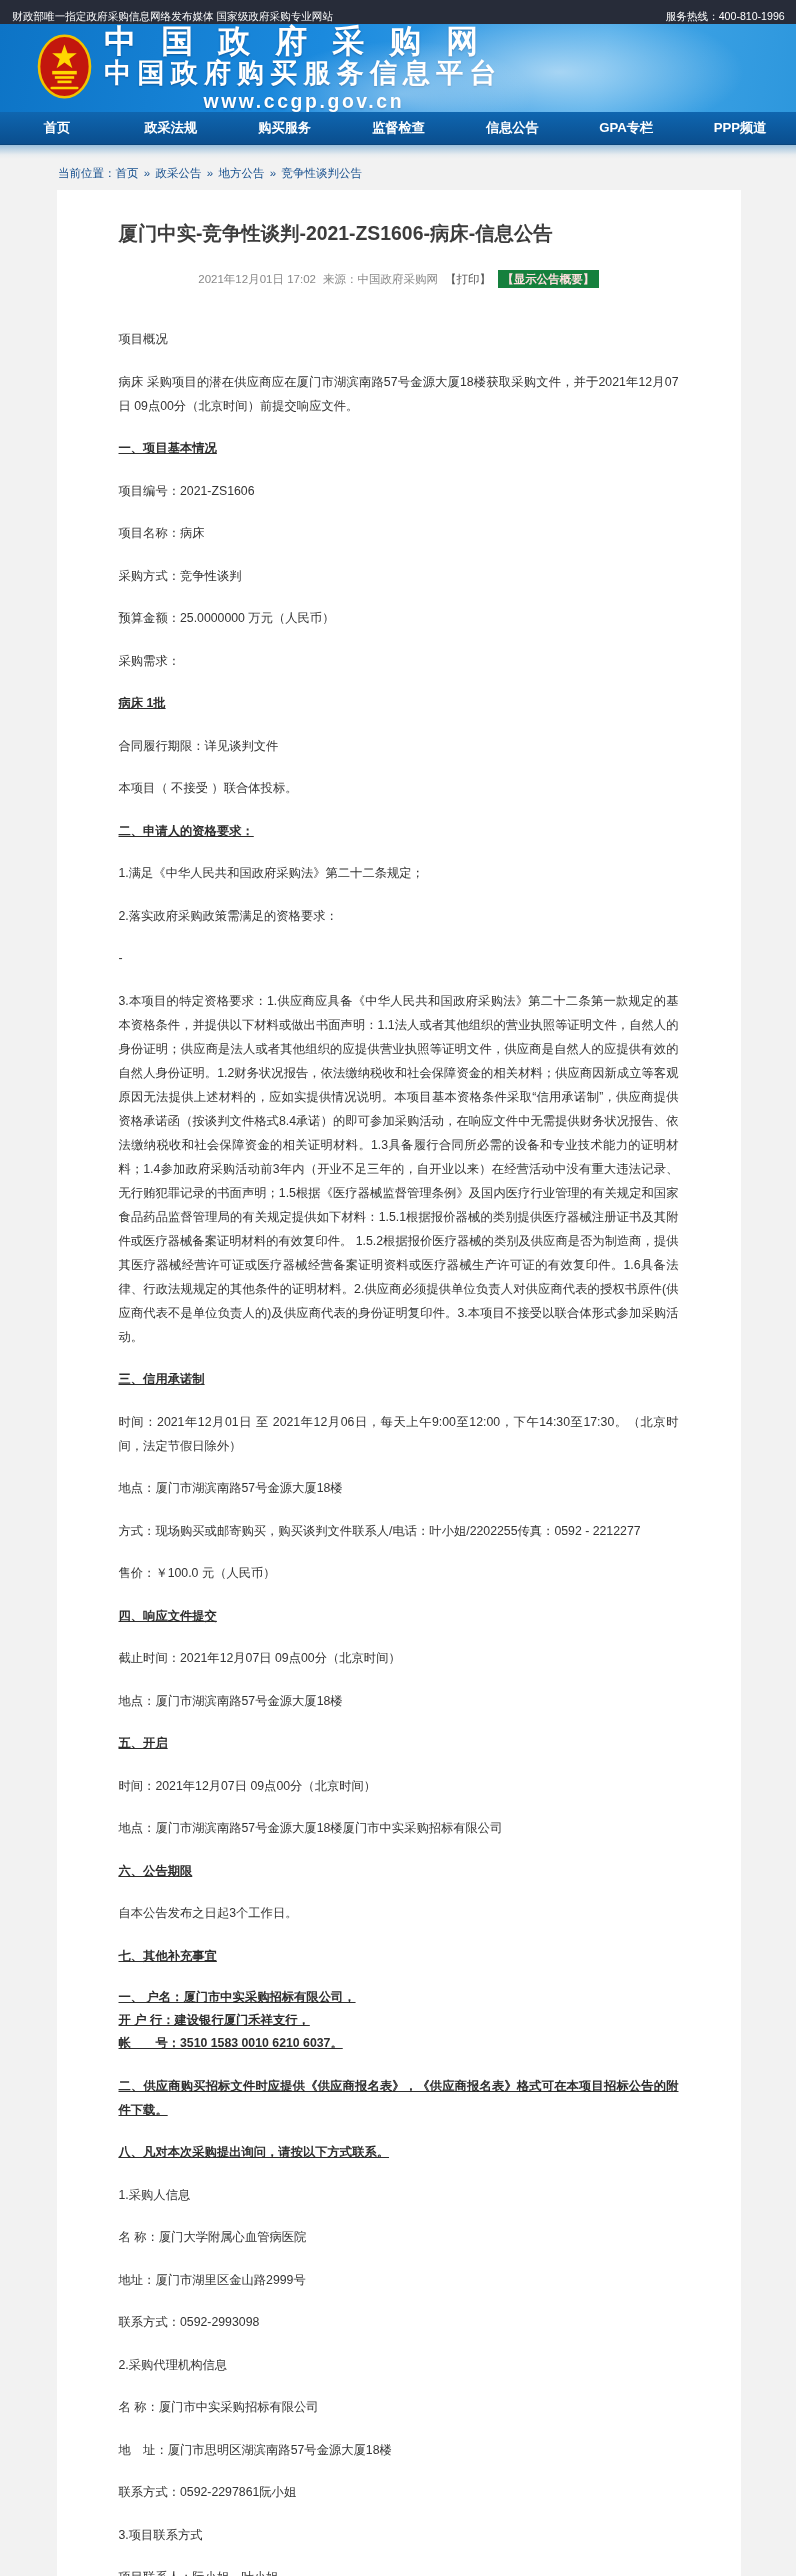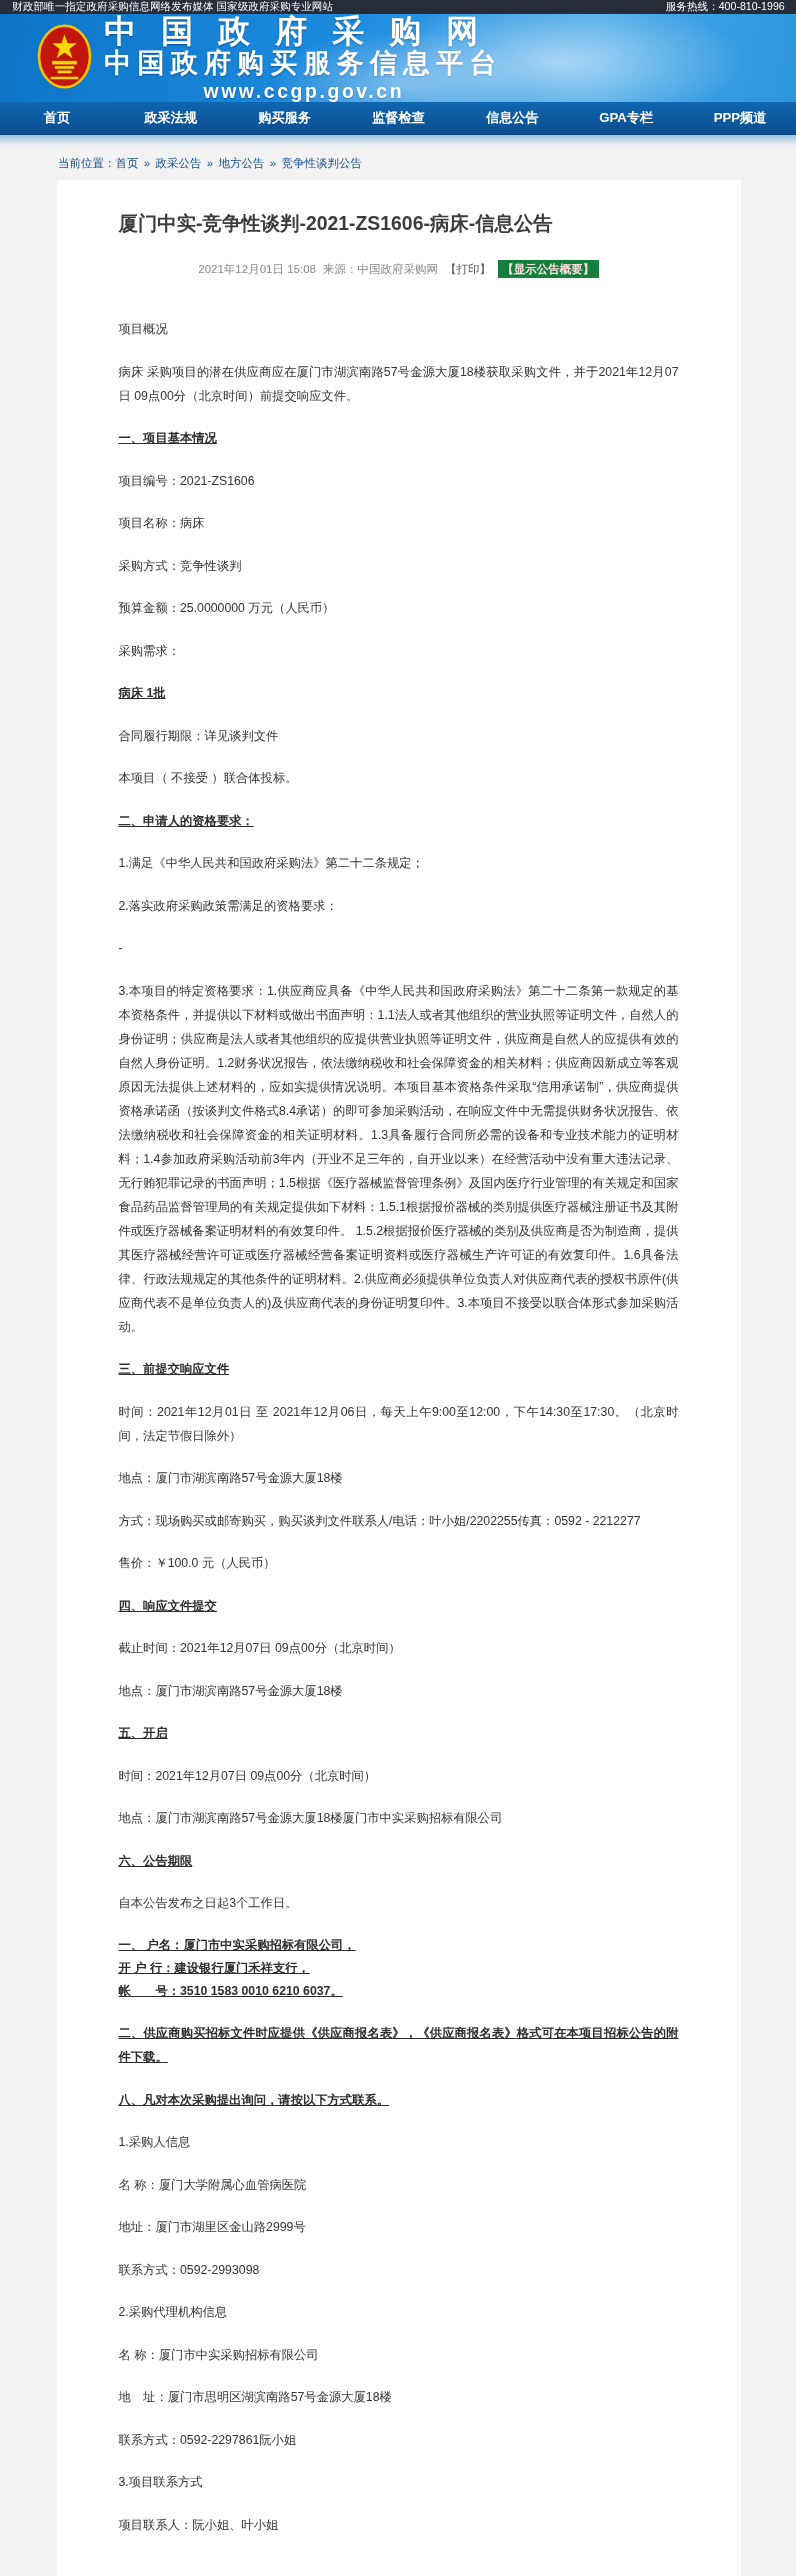--- a/index.html
+++ b/index.html
@@ -3,21 +3,21 @@
 <meta charset="utf-8">
 <style>
   html,body{margin:0;padding:0;}
   body{
     width:797px;min-height:2576px;background:#f2f2f2;
     font-family:"Liberation Sans","DejaVu Sans",sans-serif;
     -webkit-font-smoothing:antialiased;
   }
   
   .topbar{
-    height:14px;background:#272c39;color:#fff;
+    height:24px;background:#272c39;color:#fff;
     display:flex;justify-content:space-between;align-items:flex-end;
     padding:0 12.3px;font-size:10.6px;
   }
   
   .header{
     height:88px;position:relative;overflow:hidden;
     background:linear-gradient(100deg,#0d74c6 0%,#1b8ade 40%,#42a6e8 75%,#2d97dd 100%);
     display:flex;align-items:center;padding-left:37px;box-sizing:border-box;
   }
   .header::before,.header::after{
@@ -111,21 +111,21 @@
   </div>
 <div class="sub-strip"></div>
 
 <div class="breadcrumb">
   <span>当前位置：</span><span id="crumb-items"><a href="#">首页</a><span class="crumb-sep">»</span><a href="#">政采公告</a><span class="crumb-sep">»</span><a href="#">地方公告</a><span class="crumb-sep">»</span><span>竞争性谈判公告</span></span>
 </div>
 
 <div class="card">
   <h1 class="article-title">厦门中实-竞争性谈判-2021-ZS1606-病床-信息公告</h1>
   <div class="meta">
-    <span>2021年12月01日 15:08</span>
+    <span>2021年12月01日 17:02</span>
     <span>来源：中国政府采购网</span>
     <span class="print">【打印】</span>
     <span class="badge">【显示公告概要】</span>
   </div>
   <div id="article-body">
       <p class="para">项目概况</p>
       <p class="para">病床 采购项目的潜在供应商应在厦门市湖滨南路57号金源大厦18楼获取采购文件，并于2021年12月07日 09点00分（北京时间）前提交响应文件。</p>
       <p class="para bold">一、项目基本情况</p>
       <p class="para">项目编号：2021-ZS1606</p>
       <p class="para">项目名称：病床</p>
@@ -133,33 +133,34 @@
       <p class="para">预算金额：25.0000000 万元（人民币）</p>
       <p class="para">采购需求：</p>
       <p class="para bold">病床 1批</p>
       <p class="para">合同履行期限：详见谈判文件</p>
       <p class="para">本项目（ 不接受 ）联合体投标。</p>
       <p class="para bold">二、申请人的资格要求：</p>
       <p class="para">1.满足《中华人民共和国政府采购法》第二十二条规定；</p>
       <p class="para">2.落实政府采购政策需满足的资格要求：</p>
       <p class="para">-</p>
       <p class="para">3.本项目的特定资格要求：1.供应商应具备《中华人民共和国政府采购法》第二十二条第一款规定的基本资格条件，并提供以下材料或做出书面声明：1.1法人或者其他组织的营业执照等证明文件，自然人的身份证明；供应商是法人或者其他组织的应提供营业执照等证明文件，供应商是自然人的应提供有效的自然人身份证明。1.2财务状况报告，依法缴纳税收和社会保障资金的相关材料；供应商因新成立等客观原因无法提供上述材料的，应如实提供情况说明。本项目基本资格条件采取“信用承诺制”，供应商提供资格承诺函（按谈判文件格式8.4承诺）的即可参加采购活动，在响应文件中无需提供财务状况报告、依法缴纳税收和社会保障资金的相关证明材料。1.3具备履行合同所必需的设备和专业技术能力的证明材料；1.4参加政府采购活动前3年内（开业不足三年的，自开业以来）在经营活动中没有重大违法记录、无行贿犯罪记录的书面声明；1.5根据《医疗器械监督管理条例》及国内医疗行业管理的有关规定和国家食品药品监督管理局的有关规定提供如下材料：1.5.1根据报价器械的类别提供医疗器械注册证书及其附件或医疗器械备案证明材料的有效复印件。 1.5.2根据报价医疗器械的类别及供应商是否为制造商，提供其医疗器械经营许可证或医疗器械经营备案证明资料或医疗器械生产许可证的有效复印件。1.6具备法律、行政法规规定的其他条件的证明材料。2.供应商必须提供单位负责人对供应商代表的授权书原件(供应商代表不是单位负责人的)及供应商代表的身份证明复印件。3.本项目不接受以联合体形式参加采购活动。</p>
-      <p class="para bold">三、前提交响应文件</p>
+      <p class="para bold">三、信用承诺制</p>
       <p class="para">时间：2021年12月01日 至 2021年12月06日，每天上午9:00至12:00，下午14:30至17:30。（北京时间，法定节假日除外）</p>
       <p class="para">地点：厦门市湖滨南路57号金源大厦18楼</p>
       <p class="para">方式：现场购买或邮寄购买，购买谈判文件联系人/电话：叶小姐/2202255传真：0592 - 2212277</p>
       <p class="para">售价：￥100.0 元（人民币）</p>
       <p class="para bold">四、响应文件提交</p>
       <p class="para">截止时间：2021年12月07日 09点00分（北京时间）</p>
       <p class="para">地点：厦门市湖滨南路57号金源大厦18楼</p>
       <p class="para bold">五、开启</p>
       <p class="para">时间：2021年12月07日 09点00分（北京时间）</p>
       <p class="para">地点：厦门市湖滨南路57号金源大厦18楼厦门市中实采购招标有限公司</p>
       <p class="para bold">六、公告期限</p>
       <p class="para">自本公告发布之日起3个工作日。</p>
+      <p class="para bold">七、其他补充事宜</p>
       <p class="para bold tight">一、 户名：厦门市中实采购招标有限公司，</p>
       <p class="para bold tight">开 户 行：建设银行厦门禾祥支行，</p>
       <p class="para bold tight">帐　　号：3510 1583 0010 6210 6037。</p>
       <p class="para bold">二、供应商购买招标文件时应提供《供应商报名表》，《供应商报名表》格式可在本项目招标公告的附件下载。</p>
       <p class="para bold">八、凡对本次采购提出询问，请按以下方式联系。</p>
       <p class="para">1.采购人信息</p>
       <p class="para">名 称：厦门大学附属心血管病医院</p>
       <p class="para">地址：厦门市湖里区金山路2999号</p>
       <p class="para">联系方式：0592-2993098</p>
       <p class="para">2.采购代理机构信息</p>

